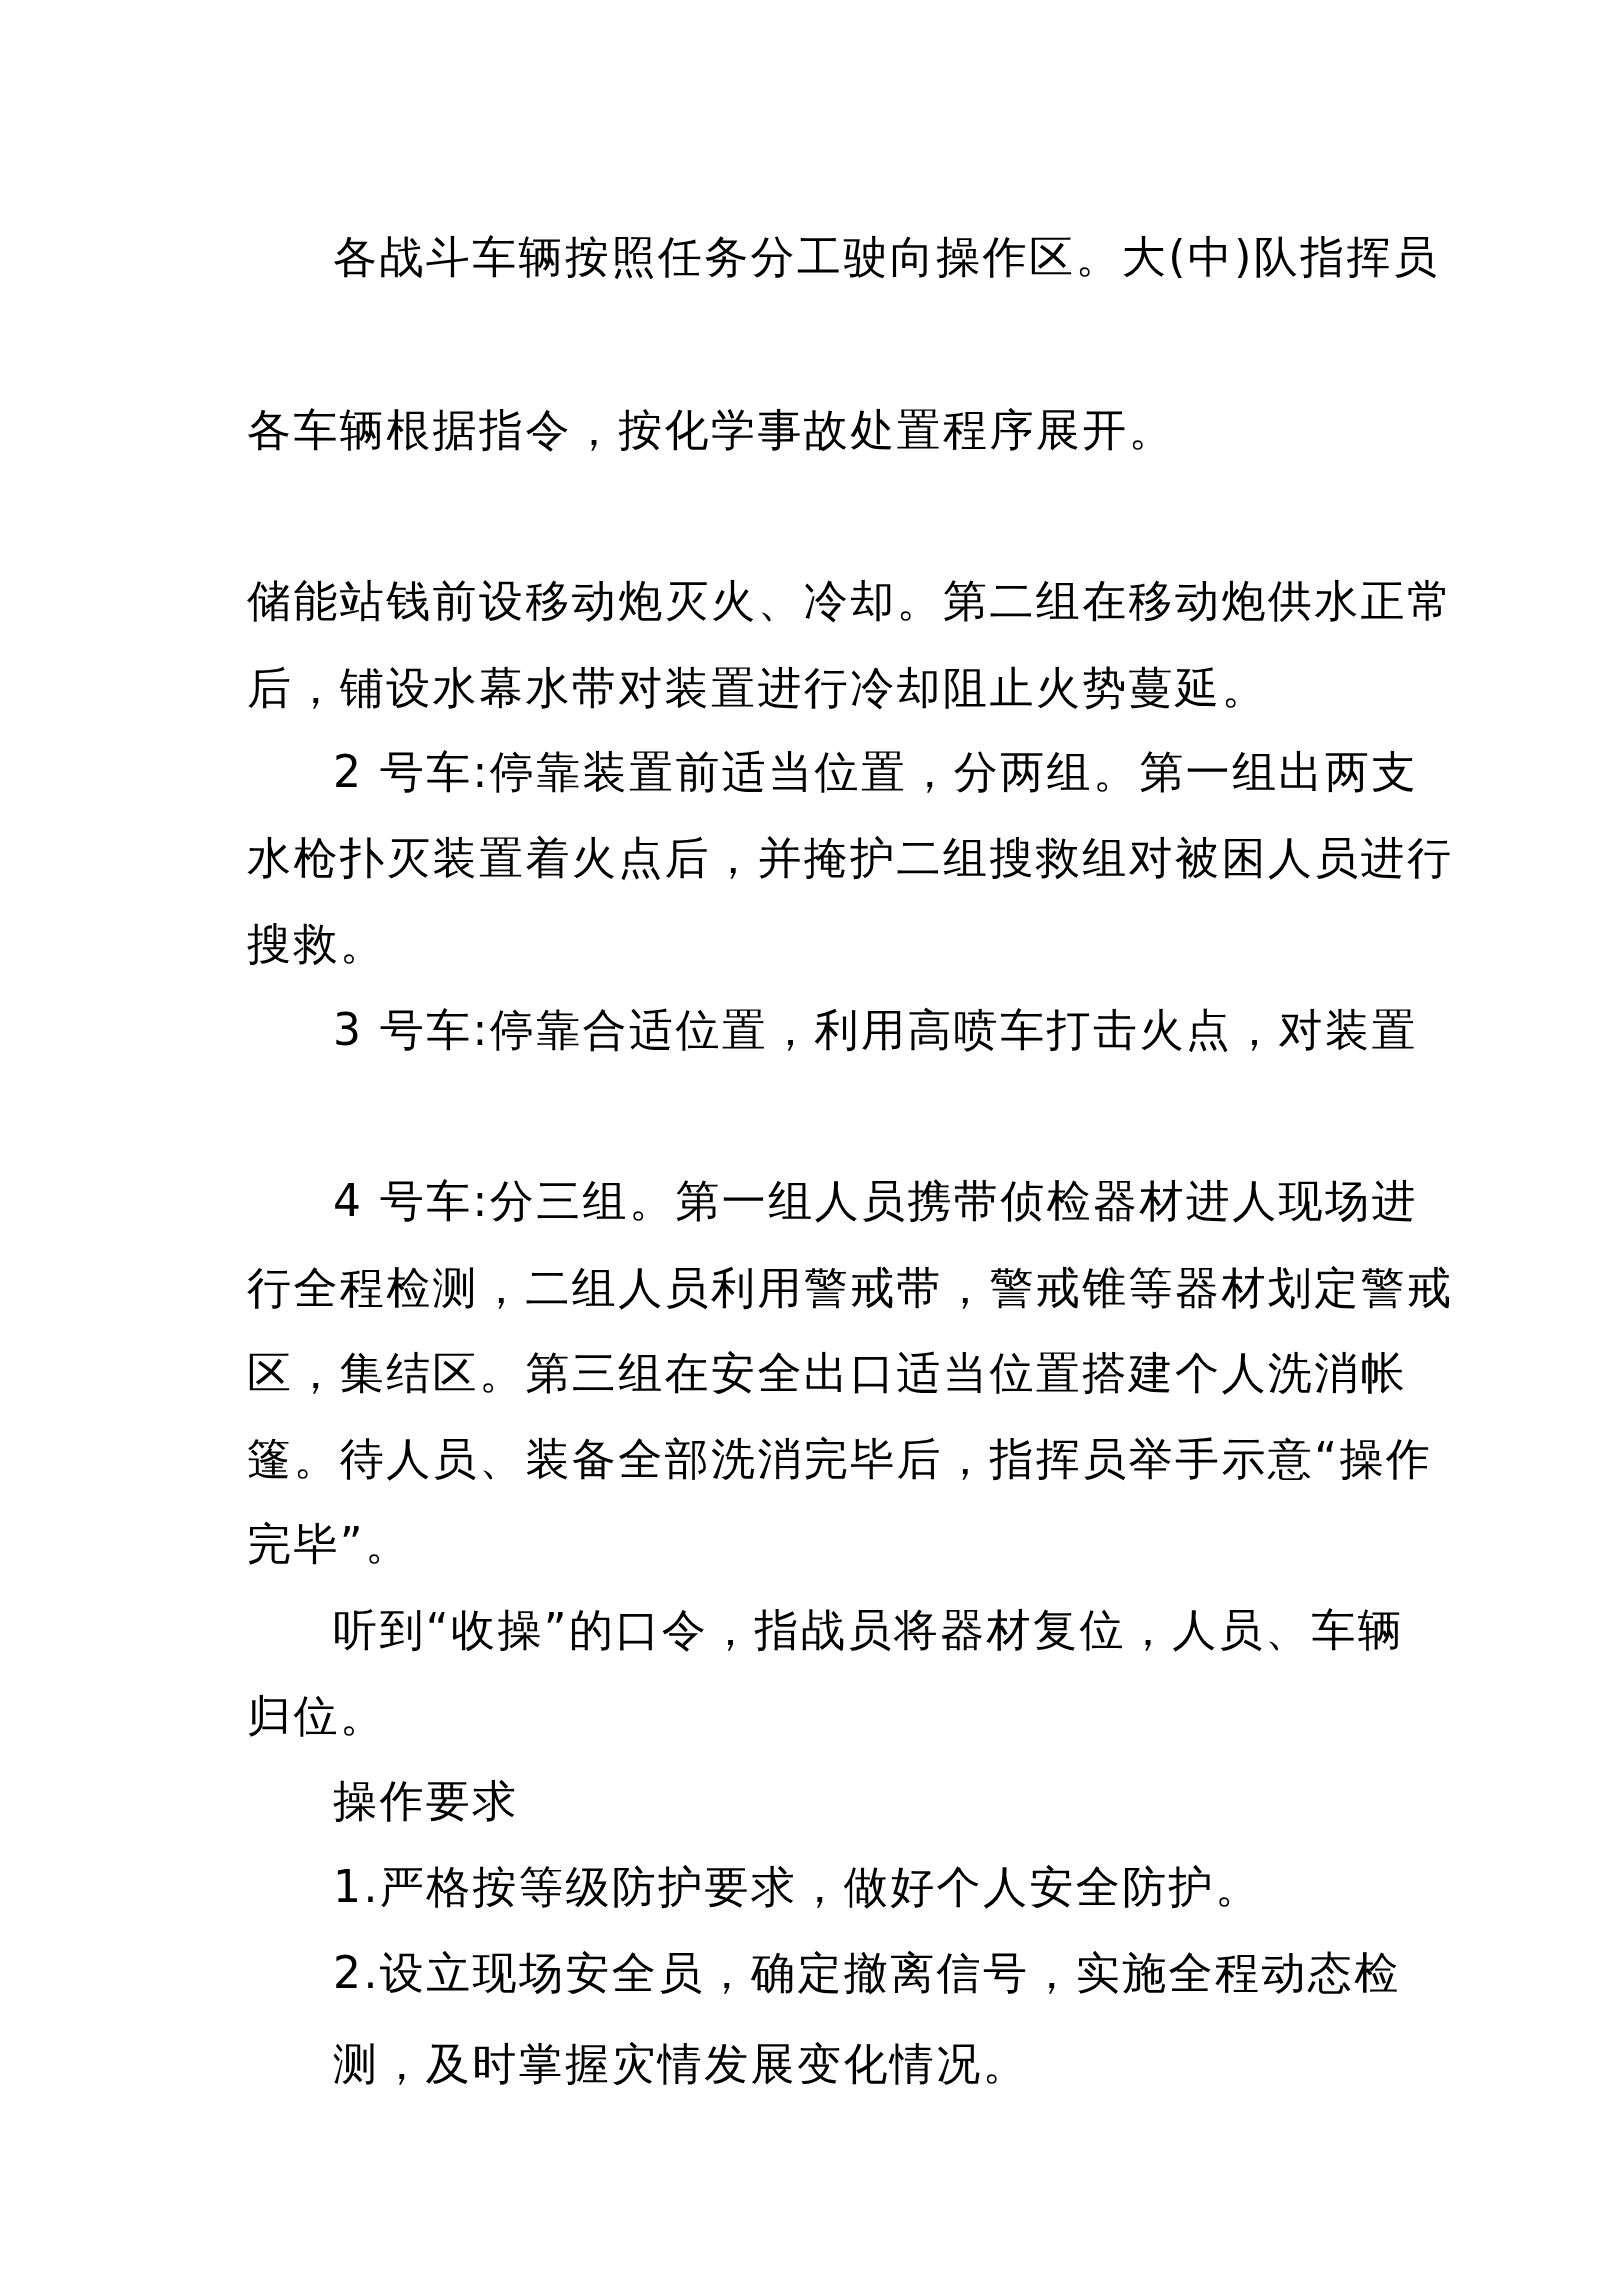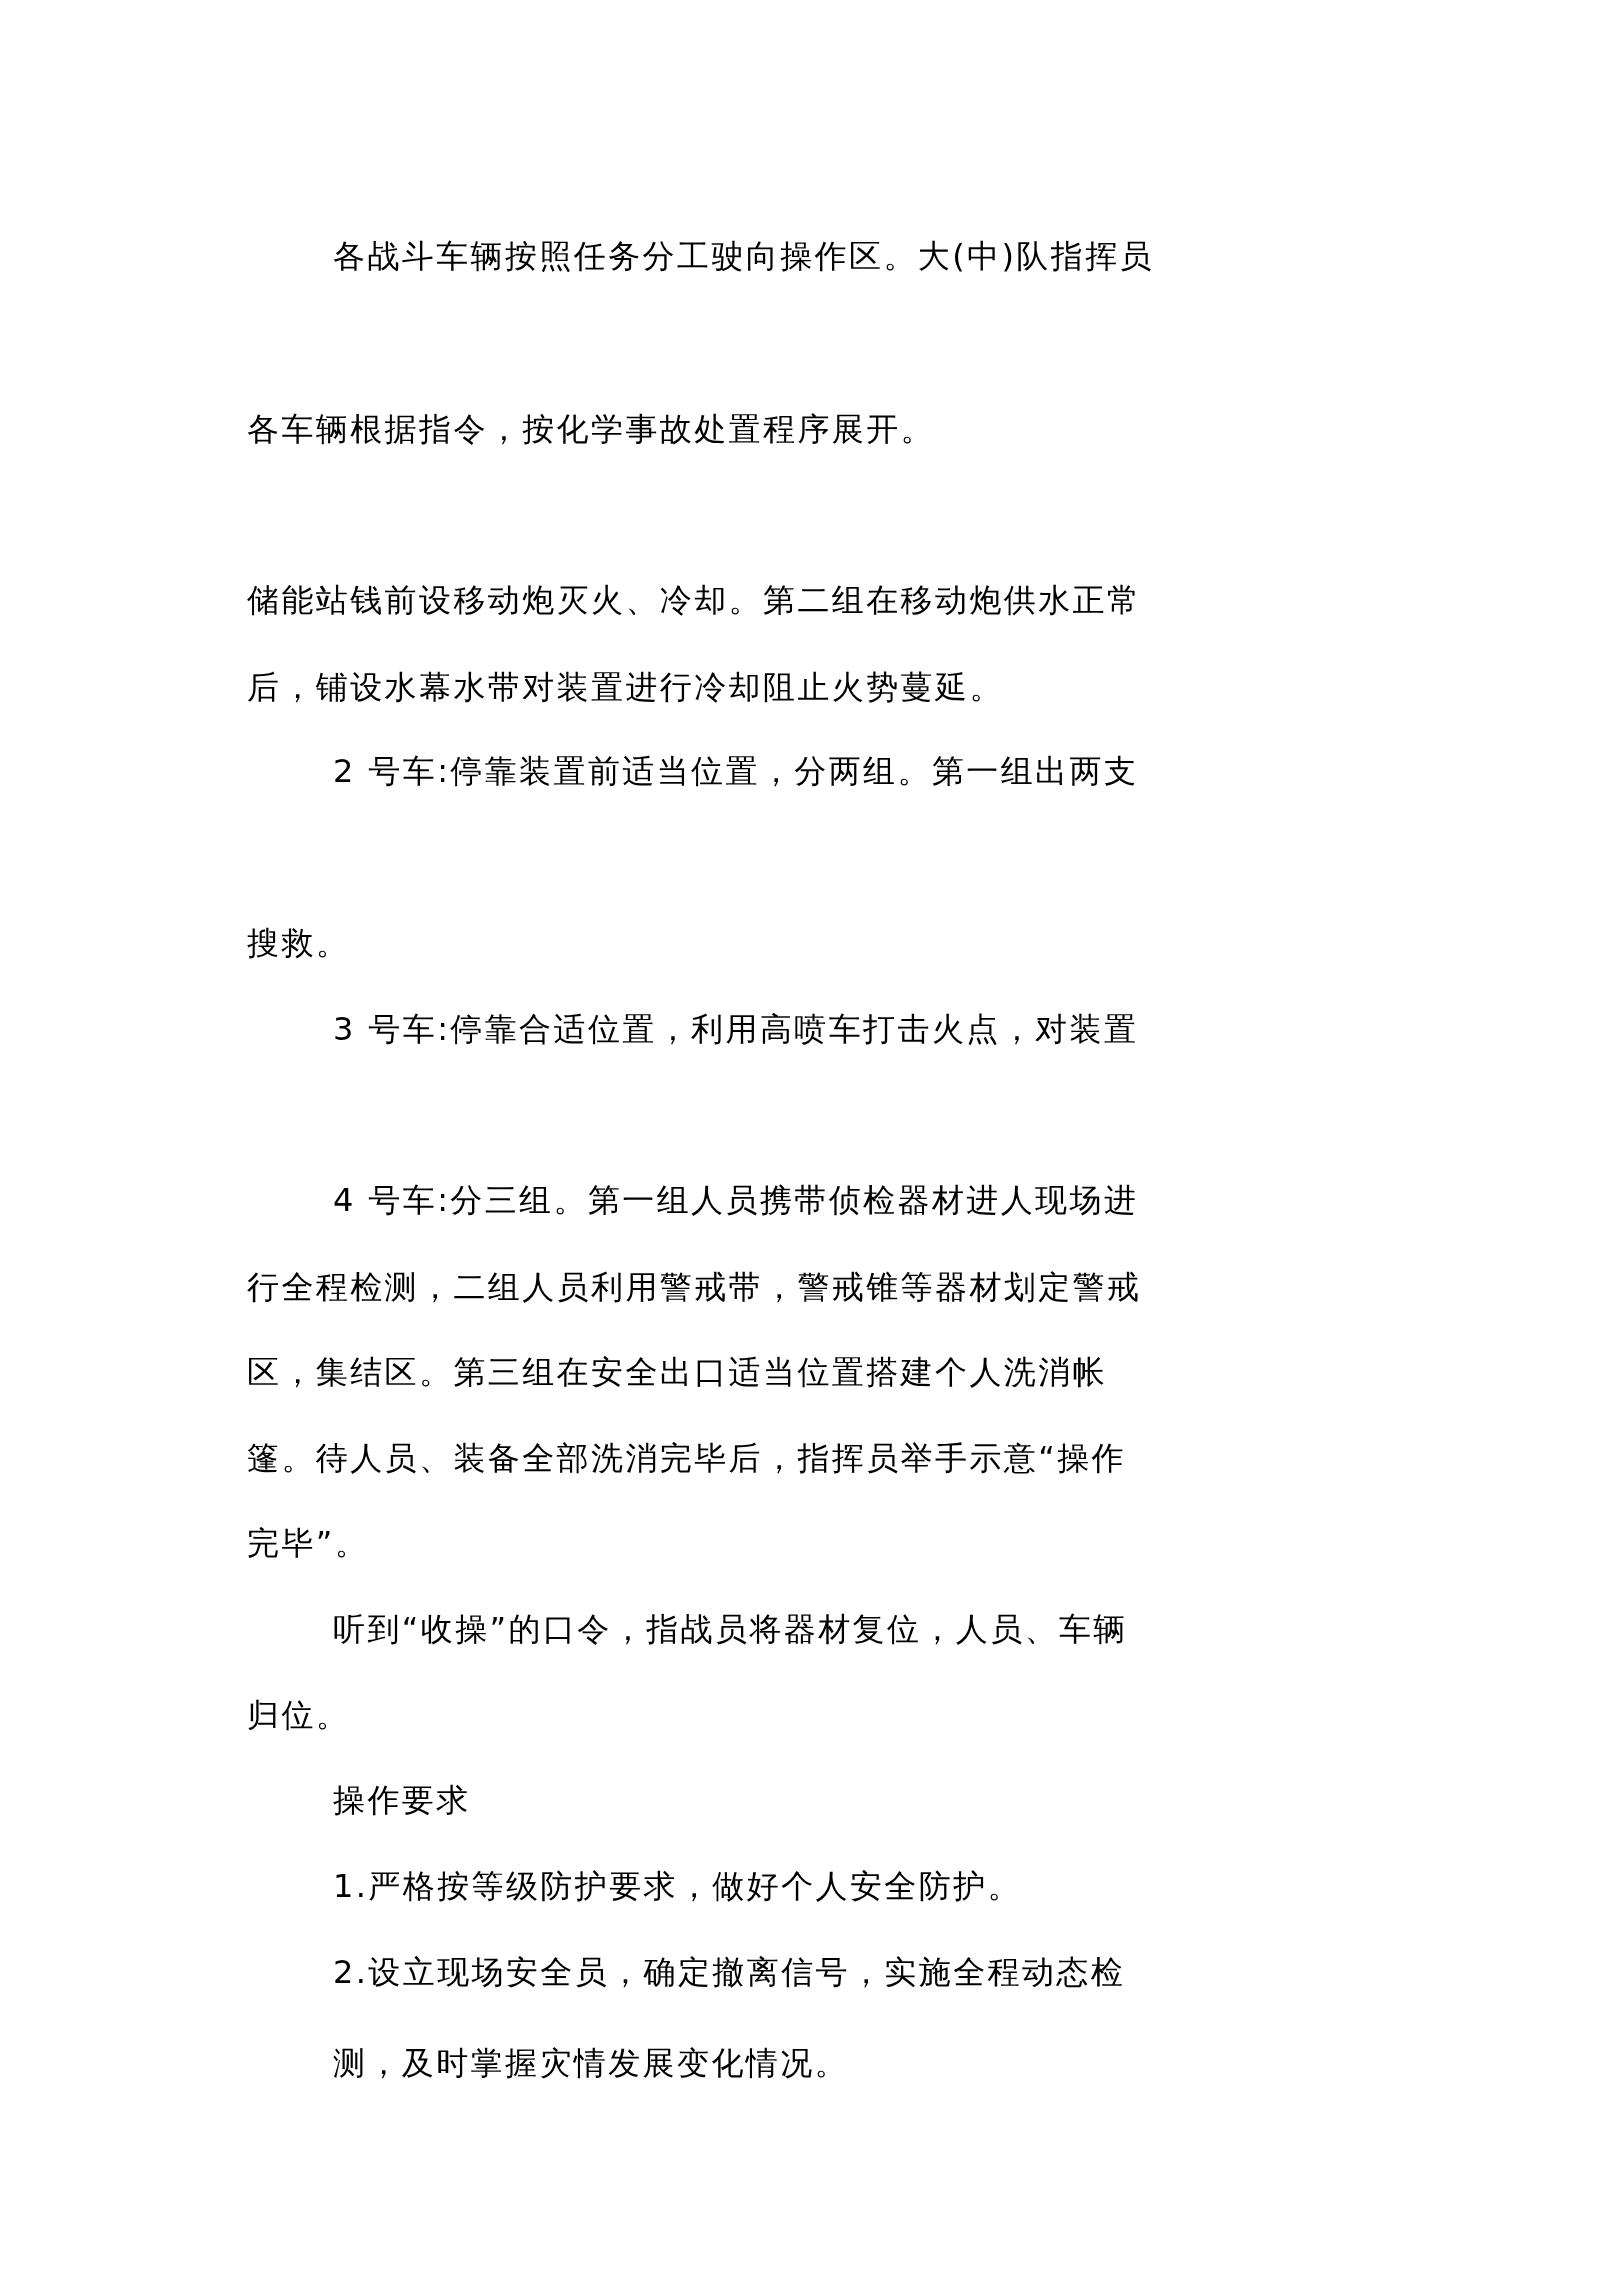--- a/index.html
+++ b/index.html
@@ -21,38 +21,39 @@
       width: 1621px;
       height: 2293px;
       background: #ffffff;
     }
     .line {
       position: absolute;
       left: 247px;
       width: 1137px;
       height: 59px;
       line-height: 59px;
-      font-size: 32px;
+      font-size: 44px;
       white-space: nowrap;
       letter-spacing: 2.4px;
     }
     .indent { left: 333px; width: 1051px; }
   </style>
 </head>
 <body>
 
 <div class="page">
 
   <div class="line indent" style="top:227px">各战斗车辆按照任务分工驶向操作区。大(中)队指挥员</div>
   <div class="line" style="top:400px">各车辆根据指令，按化学事故处置程序展开。</div>
 
   <div class="line" style="top:571px">储能站钱前设移动炮灭火、冷却。第二组在移动炮供水正常</div>
   <div class="line" style="top:658px">后，铺设水幕水带对装置进行冷却阻止火势蔓延。</div>
 
   <div class="line indent" style="top:742px">2 号车:停靠装置前适当位置，分两组。第一组出两支</div>
+  <div class="line" style="top:828px">水枪扑灭装置着火点后，并掩护二组搜救组对被困人员进行</div>
   <div class="line" style="top:914px">搜救。</div>
 
   <div class="line indent" style="top:1000px">3 号车:停靠合适位置，利用高喷车打击火点，对装置</div>
 
   <div class="line indent" style="top:1171px">4 号车:分三组。第一组人员携带侦检器材进人现场进</div>
   <div class="line" style="top:1258px">行全程检测，二组人员利用警戒带，警戒锥等器材划定警戒</div>
   <div class="line" style="top:1343px">区，集结区。第三组在安全出口适当位置搭建个人洗消帐</div>
   <div class="line" style="top:1429px">篷。待人员、装备全部洗消完毕后，指挥员举手示意“操作</div>
   <div class="line" style="top:1514px">完毕”。</div>
 

